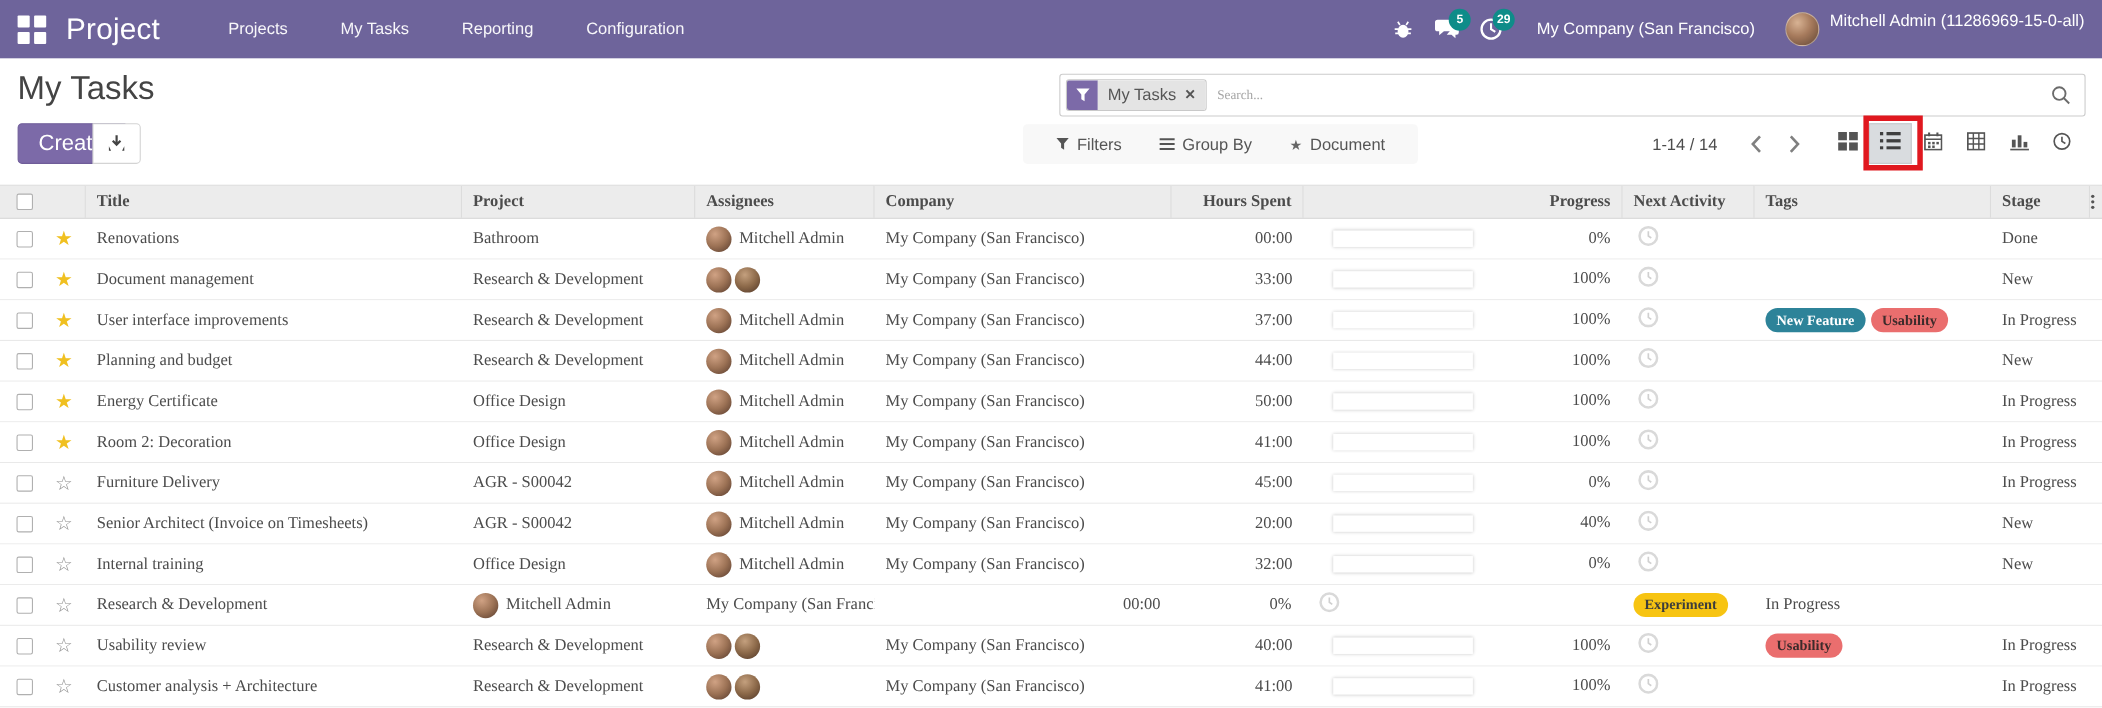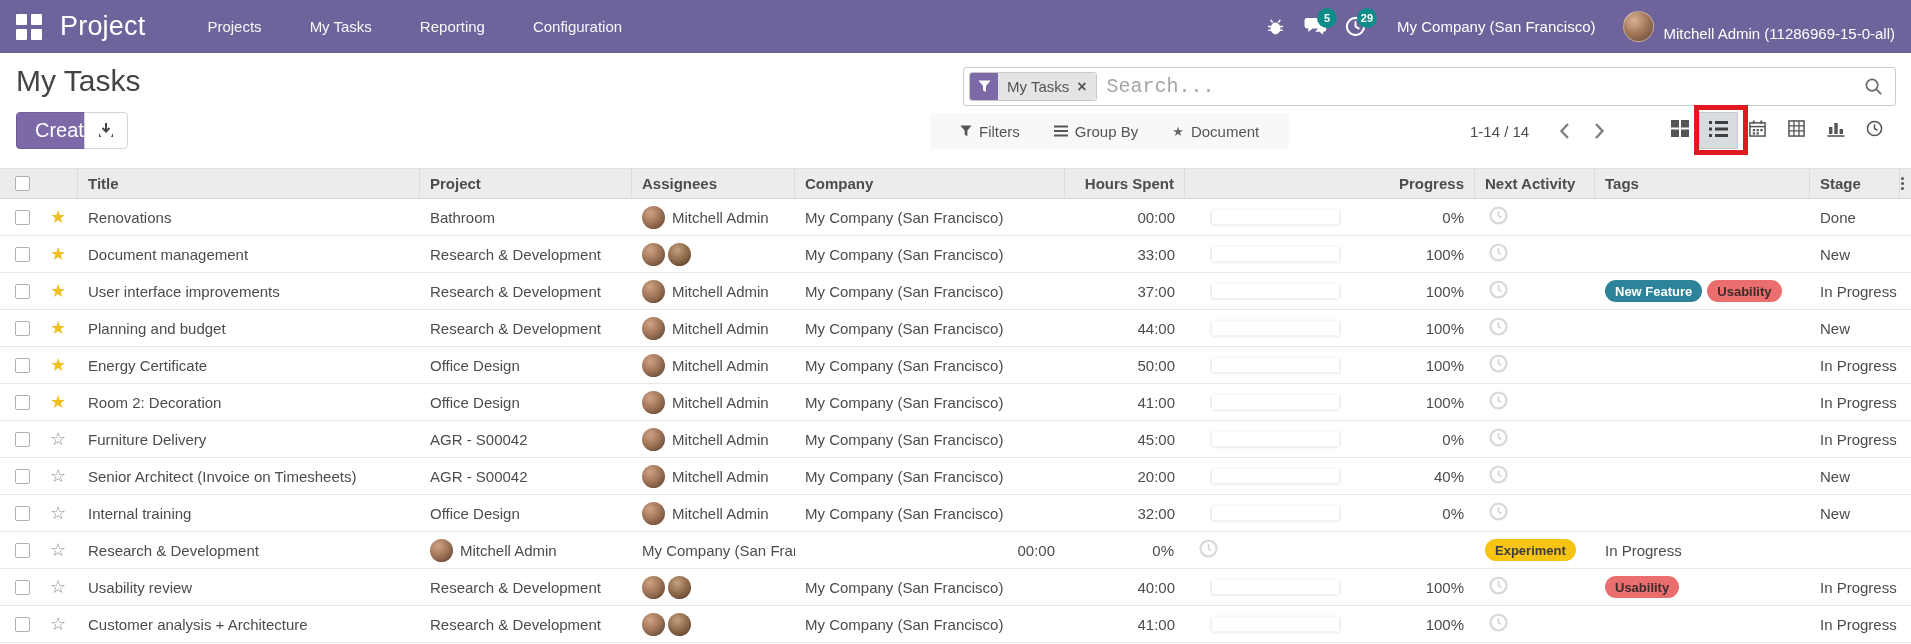--- a/index.html
+++ b/index.html
@@ -16,21 +16,21 @@
   .brand { font-size:27px; font-weight:500; margin-left:18px; margin-right:42px; letter-spacing:.2px; }
   .topbar-menu { display:flex; align-items:flex-end; gap:8px; height:100%; }
   .menu-item { padding:0 20px; font-size:15px; line-height:53px; cursor:pointer; color:rgba(255,255,255,.95); }
   .topbar-right { position:absolute; right:0; top:0; height:53px; display:flex; align-items:center; }
   .tb-icon { position:relative; width:40px; height:53px; display:flex; align-items:center;
              justify-content:center; cursor:pointer; }
   .badge { position:absolute; top:8px; right:-2px; min-width:20px; height:20px; border-radius:10px;
            background:#0E8C89; color:#fff; font-size:11px; font-weight:bold;
            display:flex; align-items:center; justify-content:center; padding:0 4px; }
   .company-name { font-size:15px; margin:0 28px 0 22px; cursor:pointer; }
-  .user-zone { display:flex; align-items:flex-end; margin-right:16px; cursor:pointer; }
+  .user-zone { display:flex; align-items:flex-start; margin-right:16px; cursor:pointer; }
   .avatar-top { width:31px; height:31px; border-radius:50%;
                 background:radial-gradient(circle at 35% 30%, #d8b394 0%, #a67a5c 45%, #5f4433 100%);
                 border:1px solid rgba(255,255,255,.4); margin-right:9px; }
   .user-name { font-size:15px; }
 
   
   .page-title { position:absolute; left:16px; top:64px; font-size:30px; font-weight:400; color:#444; }
   .btn-create { position:absolute; left:16px; top:112px; height:37px; padding:0 18px;
                 background:#7C6AA8; border:1px solid #6f5d99; border-radius:4px 0 0 4px;
                 color:#fff; font-size:20px; cursor:pointer; font-family:Liberation Sans, sans-serif; }
@@ -40,45 +40,45 @@
 
   .searchbox { position:absolute; left:963px; top:67px; width:933px; height:39px;
                border:1px solid #ccc; border-radius:3px; background:#fff;
                display:flex; align-items:center; }
   .facet { display:flex; align-items:stretch; height:29px; margin-left:5px;
            border:1px solid #c9c9c9; border-radius:3px; overflow:hidden; cursor:pointer;}
   .facet-icon { width:28px; background:#7C6AA8; display:flex; align-items:center; justify-content:center; }
   .facet-body { background:#e4e4e4; display:flex; align-items:center; padding:0 9px; gap:8px; }
   .facet-label { font-size:15px; color:#555; }
   .facet-x { font-size:16px; font-weight:bold; color:#555; cursor:pointer; }
-  .search-input { flex:1; border:none; outline:none; font-size:20px; padding:0 10px;
-                  font-family:Liberation Mono, monospace; color:#4c4c4c; background:transparent; }
+  .search-input { flex:1; border:none; outline:none; font-size:12px; padding:0 10px;
+                  font-family:Liberation Serif, serif; color:#4c4c4c; background:transparent; }
   .search-input::placeholder { color:#a5a5a5; }
   .search-mag { margin-right:12px; cursor:pointer; }
 
   .filter-group { position:absolute; left:930px; top:113px; height:36px; background:#f8f8f8;
                   border-radius:4px; display:flex; align-items:center; gap:34px; padding:0 30px; }
   .fg-item { display:flex; align-items:center; gap:7px; font-size:15px; color:#555; cursor:pointer; }
   .fg-item .star-glyph { font-size:13px; color:#666; }
 
   .pager { position:absolute; left:1470px; top:113px; height:36px; display:flex; align-items:center; }
-  .pager-text { font-size:15px; color:#4c4c4c; }
+  .pager-text { font-size:15px; color:#4c4c4c;margin-left:32px; }
   .pager-btn { width:35px; height:30px; display:flex; align-items:center; justify-content:center; cursor:pointer; }
 
   .view-switcher { position:absolute; left:1660px; top:112px; display:flex; }
   .vs-btn { width:39px; height:37px; display:flex; align-items:center; justify-content:center;
             cursor:pointer; border:1px solid transparent; }
   .vs-btn.active { background:#d9dcdf; border:1px solid #c6c9cc; }
   .red-box { position:absolute; left:1694px; top:105px; width:54px; height:50px;
              border:5px solid #e0181f; pointer-events:none; z-index:5; }
 
   
   .tablewrap { position:absolute; top:168px; left:0; width:1911px; }
   .trow { display:grid; align-items:center;
-          grid-template-columns:44px 34px 342px 212px 163px 270px 120px 290px 120px 215px 90px 11px; }
+          grid-template-columns:44px 34px 342px 212px 163px 270px 120px 290px 120px 215px 90px 11px;font-family:Liberation Serif, serif; }
   .thead { height:31px; background:#ececec; border-top:1px solid #e2e2e2; border-bottom:1px solid #d5d5d5; }
   .thead .cell { font-weight:bold; font-size:15px; color:#4c4c4c; height:100%;
                  display:flex; align-items:center; border-right:1px solid #dcdcdc; padding:0 10px; }
   .thead .cell:last-child { border-right:none; }
   .tbody .trow { height:37px; border-bottom:1px solid #e9e9e9; background:#fff; cursor:pointer; }
   .cell { overflow:hidden; white-space:nowrap; }
   .c-right { justify-content:flex-end; text-align:right; }
   .td { font-size:15px; color:#4c4c4c; padding:0 10px; display:flex; align-items:center; height:100%; }
 
   .cb { width:15px; height:15px; border:1px solid #b0b0b0; border-radius:2px; background:#fff;

